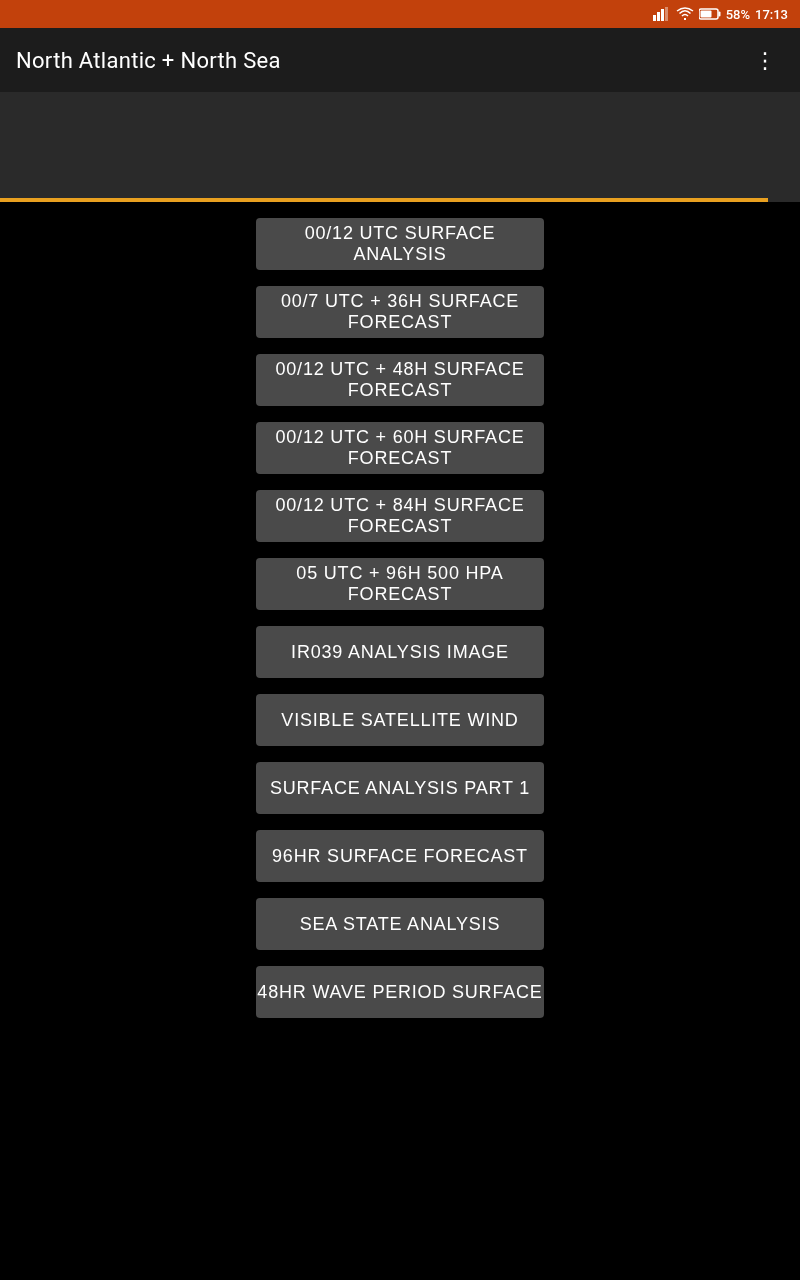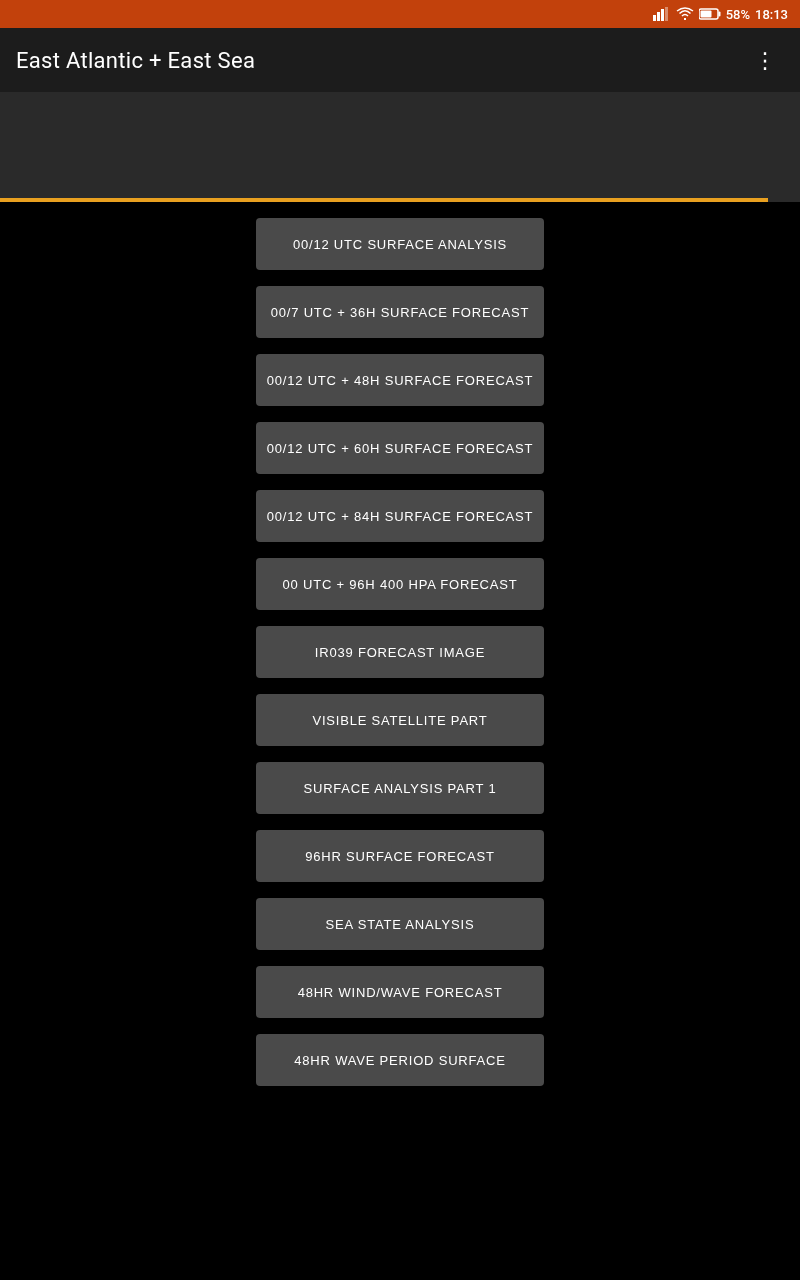--- a/index.html
+++ b/index.html
@@ -95,21 +95,21 @@
       gap: 16px;
     }
 
     .forecast-button {
       width: 288px;
       height: 52px;
       background-color: #4a4a4a;
       border: none;
       border-radius: 4px;
       color: #ffffff;
-      font-size: 13px;
+      font-size: 18px;
       font-weight: 500;
       letter-spacing: 0.8px;
       cursor: pointer;
       text-align: center;
       display: flex;
       align-items: center;
       justify-content: center;
     }
   </style>
 </head>
@@ -131,40 +131,39 @@
       <path d="M3.5 6.5 Q9 1 14.5 6.5" stroke="white" stroke-width="1.5" fill="none"></path>
       <path d="M1 4 Q9 -2 17 4" stroke="white" stroke-width="1.5" fill="none"></path>
     </svg>
 
     <svg width="22" height="12" viewBox="0 0 22 12">
       <rect x="0" y="1" width="19" height="10" rx="2" stroke="white" stroke-width="1.5" fill="none"></rect>
       <rect x="19.5" y="3.5" width="2" height="5" rx="1" fill="white"></rect>
       <rect x="1.5" y="2.5" width="11" height="7" rx="1" fill="white"></rect>
     </svg>
     <span class="status-bar-text">58%</span>
-    <span class="status-bar-text">18:13</span>
+    <span class="status-bar-text">17:13</span>
   </div>
 </div>
 
 <div class="app-bar">
-  <span class="app-title">East Atlantic + East Sea</span>
+  <span class="app-title">North Atlantic + North Sea</span>
   <span class="menu-icon">⋮</span>
 </div>
 
 <div class="map-area">
   <div class="progress-bar"></div>
 </div>
 
 <div class="buttons-area">
 <button class="forecast-button">00/12 UTC SURFACE ANALYSIS</button>
     <button class="forecast-button">00/7 UTC + 36H SURFACE FORECAST</button>
     <button class="forecast-button">00/12 UTC + 48H SURFACE FORECAST</button>
     <button class="forecast-button">00/12 UTC + 60H SURFACE FORECAST</button>
     <button class="forecast-button">00/12 UTC + 84H SURFACE FORECAST</button>
-    <button class="forecast-button">00 UTC + 96H 400 HPA FORECAST</button>
-    <button class="forecast-button">IR039 FORECAST IMAGE</button>
-    <button class="forecast-button">VISIBLE SATELLITE PART</button>
+    <button class="forecast-button">05 UTC + 96H 500 HPA FORECAST</button>
+    <button class="forecast-button">IR039 ANALYSIS IMAGE</button>
+    <button class="forecast-button">VISIBLE SATELLITE WIND</button>
     <button class="forecast-button">SURFACE ANALYSIS PART 1</button>
     <button class="forecast-button">96HR SURFACE FORECAST</button>
     <button class="forecast-button">SEA STATE ANALYSIS</button>
-    <button class="forecast-button">48HR WIND/WAVE FORECAST</button>
     <button class="forecast-button">48HR WAVE PERIOD SURFACE</button>
   </div>
 
 </body></html>

